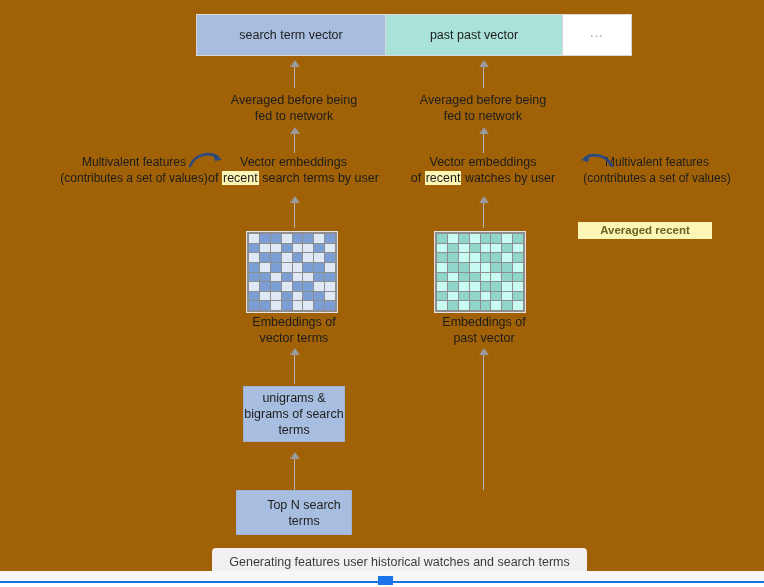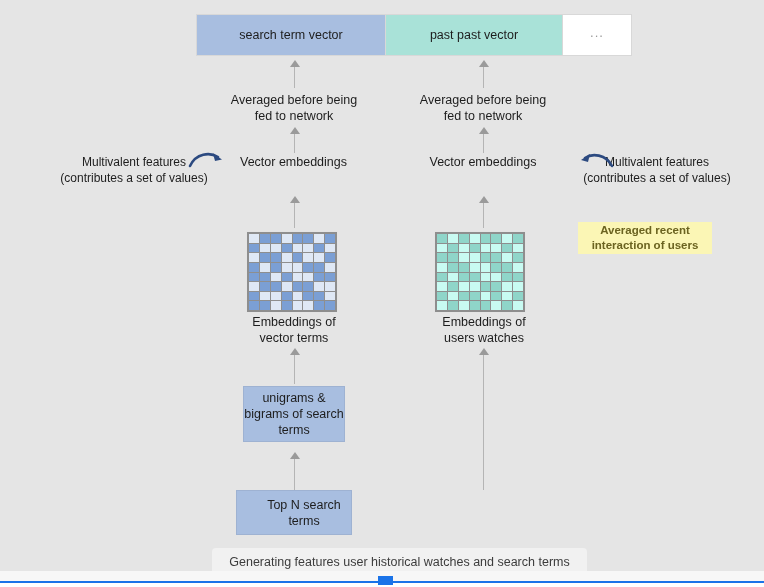--- a/index.html
+++ b/index.html
@@ -13,21 +13,21 @@
     position: relative;
     overflow: hidden;
     font-family: "Liberation Sans", sans-serif;
     color: #1c1c1c;
   }
   .slide {
     position: absolute;
     left: 0; top: 0;
     width: 764px;
     height: 571px;
-    background: #e5e5e5;
+    background: #a16207;
   }
 
   
   .vector-bar {
     position: absolute;
     left: 196px;
     top: 14px;
     width: 438px;
     height: 42px;
     display: flex;
@@ -226,39 +226,45 @@
     <div class="shaft"></div>
   </div>
 
   <div class="lbl" style="left:214px; top:92px; width:160px;">
     <div>Averaged before being</div>
     <div>fed to network</div>
   </div>
 
   <div class="lbl" style="left:196px; top:154px; width:195px;">
     <div>Vector embeddings</div>
+    <div>
+      <span>of </span><span class="hl">recent</span><span> search terms by user</span>
+    </div>
   </div>
 
   <div class="lbl" style="left:226px; top:314px; width:136px;">
     <div>Embeddings of</div>
     <div>vector terms</div>
   </div>
 
   <div class="lbl" style="left:403px; top:92px; width:160px;">
     <div>Averaged before being</div>
     <div>fed to network</div>
   </div>
 
   <div class="lbl" style="left:390px; top:154px; width:186px;">
     <div>Vector embeddings</div>
+    <div>
+      <span>of </span><span class="hl">recent</span><span> watches by user</span>
+    </div>
   </div>
 
   <div class="lbl" style="left:416px; top:314px; width:136px;">
     <div>Embeddings of</div>
-    <div>users watches</div>
+    <div>past vector</div>
   </div>
 
   <div class="side-lbl" style="left:44px; top:154px; width:180px;">
     <div>Multivalent features</div>
     <div>(contributes a set of values)</div>
   </div>
 
   <svg class="curve" style="left:188px; top:150px;" width="38" height="22" viewBox="0 0 38 22">
     <path d="M2,16 C8,3 22,2 30,7" stroke="#2c4a80" stroke-width="2.6" fill="none" stroke-linecap="round"></path>
     <path d="M34,9.5 L25,3.5 L27,11 Z" fill="#2c4a80"></path>
@@ -269,21 +275,20 @@
     <div>(contributes a set of values)</div>
   </div>
 
   <svg class="curve" style="left:580px; top:150px;" width="34" height="22" viewBox="0 0 34 22">
     <path d="M32,16 C26,4 12,3 5,8" stroke="#2c4a80" stroke-width="2.6" fill="none" stroke-linecap="round"></path>
     <path d="M1,10 L10,4 L8,12 Z" fill="#2c4a80"></path>
   </svg>
 
   <div class="consider" style="left:578px; top:222px; width:128px;">
     <div>Averaged recent</div>
-    <div>interaction of users</div>
   </div>
 
   <div class="grid" id="grid-search" style="left: 246px; top: 231px; width: 92px; height: 82px; grid-template-columns: repeat(8, 1fr); grid-template-rows: repeat(8, 1fr);">
       <i style="background: rgb(223, 232, 245);"></i>
       <i style="background: rgb(123, 159, 212);"></i>
       <i style="background: rgb(123, 159, 212);"></i>
       <i style="background: rgb(223, 232, 245);"></i>
       <i style="background: rgb(123, 159, 212);"></i>
       <i style="background: rgb(123, 159, 212);"></i>
       <i style="background: rgb(223, 232, 245);"></i>

